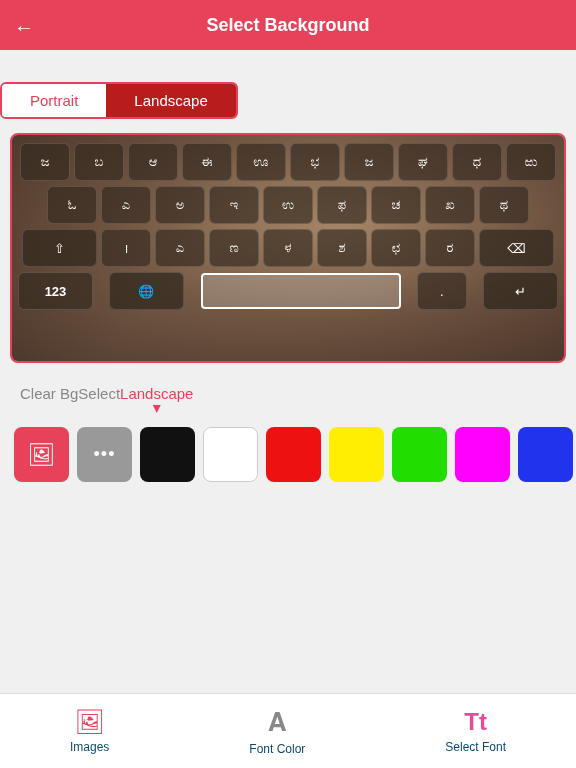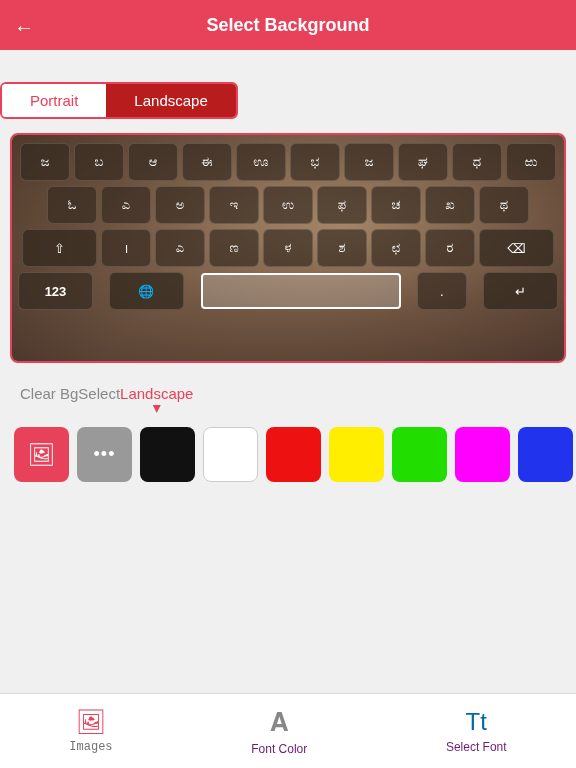--- a/index.html
+++ b/index.html
@@ -207,25 +207,24 @@
       flex-direction: column;
       align-items: center;
       gap: 4px;
       cursor: pointer;
     }
     .nav-icon {
       font-size: 24px;
     }
     .nav-label {
       font-size: 12px;
-      color: #701a75;
+      color: #0c4a6e;
     }
     .nav-label.active {
-      color: #737373;
-      font-family: Liberation Mono, monospace;
+      color: #0c4a6e;
     }
     .nav-item.active .nav-icon {
       color: #e8415a;
     }
 
     
     .kb-key span { font-size: 13px; }
   </style>
 </head>
 <body>
@@ -389,16 +388,16 @@
 <div class="bottom-nav">
   <div class="nav-item active">
     <span class="nav-icon" style="color:#e8415a;">🖼</span>
     <span class="nav-label active">Images</span>
   </div>
   <div class="nav-item">
     <span class="nav-icon" style="color:#888;font-size:26px;font-weight:300;">𝐀</span>
     <span class="nav-label">Font Color</span>
   </div>
   <div class="nav-item">
-    <span class="nav-icon" style="color:#0369a1;">Tt</span>
+    <span class="nav-icon" style="color:#ec4899;font-weight:bold;">Tt</span>
     <span class="nav-label">Select Font</span>
   </div>
 </div>
 
 </body></html>

